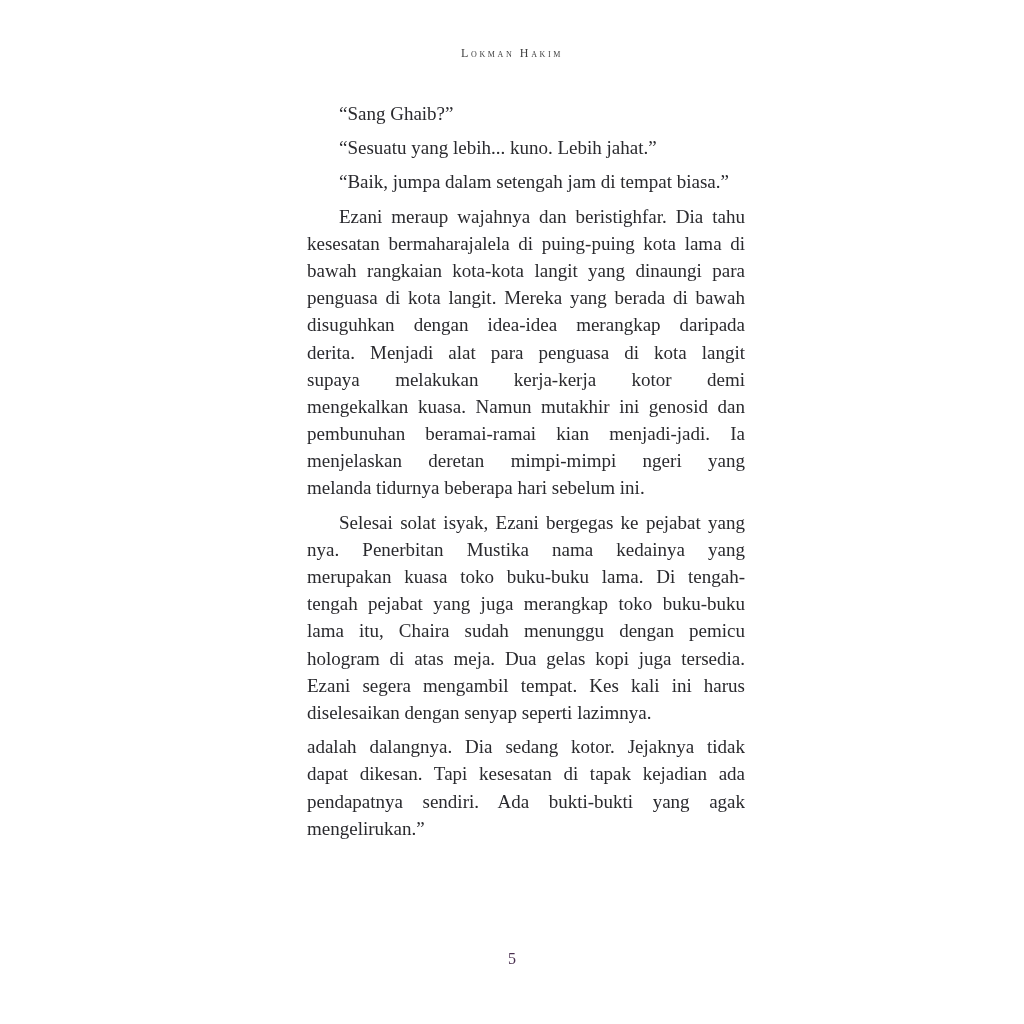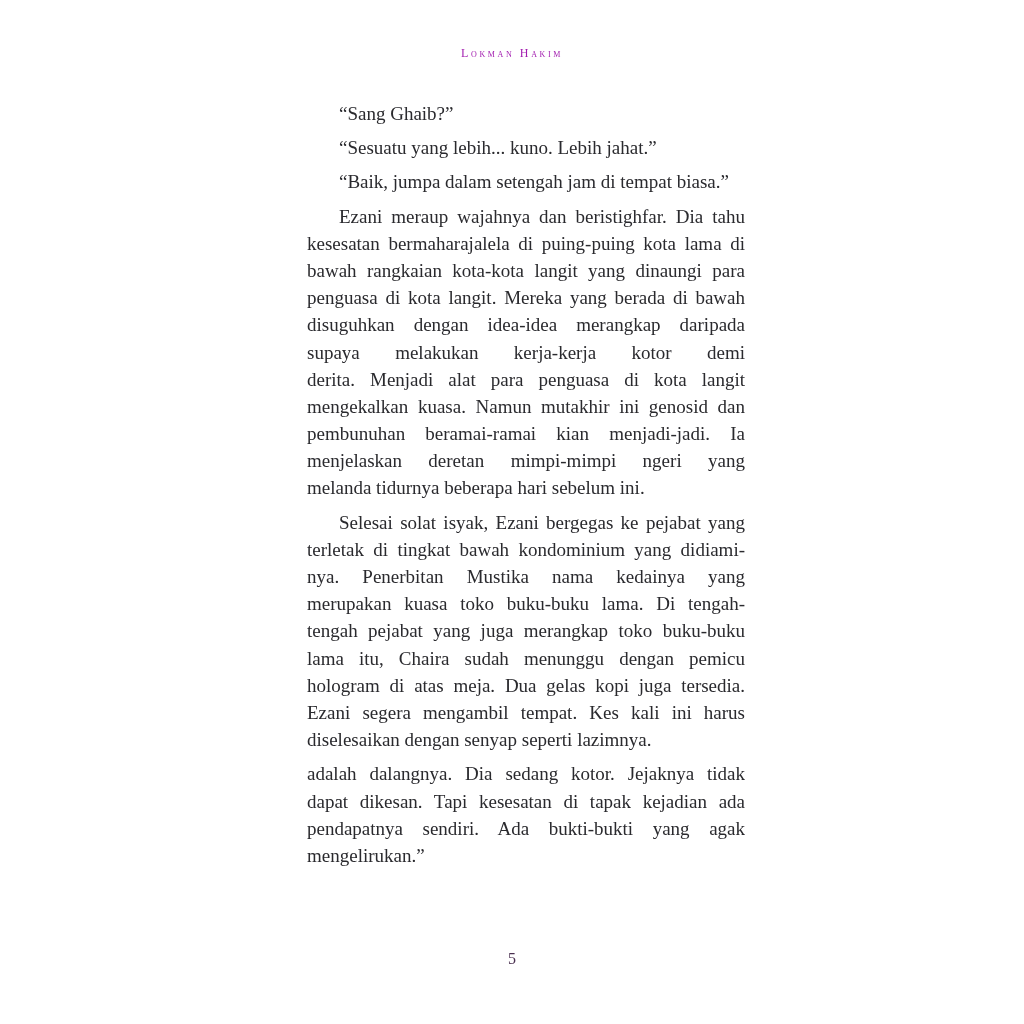--- a/index.html
+++ b/index.html
@@ -17,21 +17,21 @@
     }
     .running-header {
       position: absolute;
       top: 46px;
       left: 0;
       width: 1024px;
       text-align: center;
       font-size: 12px;
       letter-spacing: 2.6px;
       font-variant: small-caps;
-      color: #a21caf;
+      color: #404040;
     }
     .text-block {
       position: absolute;
       left: 293px;
       top: 100px;
       width: 452px;
       font-size: 19px;
       line-height: 27.2px;
     }
     .line {
@@ -78,31 +78,30 @@
   <div class="para-lines">
     <span class="line first last">“Baik, jumpa dalam setengah jam di tempat biasa.”</span>
   </div>
 
   <div class="para-lines">
     <span class="line first">Ezani meraup wajahnya dan beristighfar. Dia tahu</span>
     <span class="line">kesesatan bermaharajalela di puing-puing kota lama di</span>
     <span class="line">bawah rangkaian kota-kota langit yang dinaungi para</span>
     <span class="line">penguasa di kota langit. Mereka yang berada di bawah</span>
     <span class="line">disuguhkan dengan idea-idea merangkap daripada</span>
+    <span class="line">derita. Menjadi alat para penguasa di kota langit</span>
     <span class="line">supaya melakukan kerja-kerja kotor demi</span>
-    <span class="line">derita. Menjadi alat para penguasa di kota langit</span>
     <span class="line">mengekalkan kuasa. Namun mutakhir ini genosid dan</span>
     <span class="line">pembunuhan beramai-ramai kian menjadi-jadi. Ia</span>
     <span class="line">menjelaskan deretan mimpi-mimpi ngeri yang</span>
     <span class="line last">melanda tidurnya beberapa hari sebelum ini.</span>
   </div>
 
   <div class="para-lines">
     <span class="line first">Selesai solat isyak, Ezani bergegas ke pejabat yang</span>
-    <span class="line">terletak di tingkat bawah kondominium yang didiami-</span>
     <span class="line">nya. Penerbitan Mustika nama kedainya yang</span>
     <span class="line">merupakan kuasa toko buku-buku lama. Di tengah-</span>
     <span class="line">tengah pejabat yang juga merangkap toko buku-buku</span>
     <span class="line">lama itu, Chaira sudah menunggu dengan pemicu</span>
     <span class="line">hologram di atas meja. Dua gelas kopi juga tersedia.</span>
     <span class="line">Ezani segera mengambil tempat. Kes kali ini harus</span>
     <span class="line last">diselesaikan dengan senyap seperti lazimnya.</span>
   </div>
 
   <div class="para-lines">

